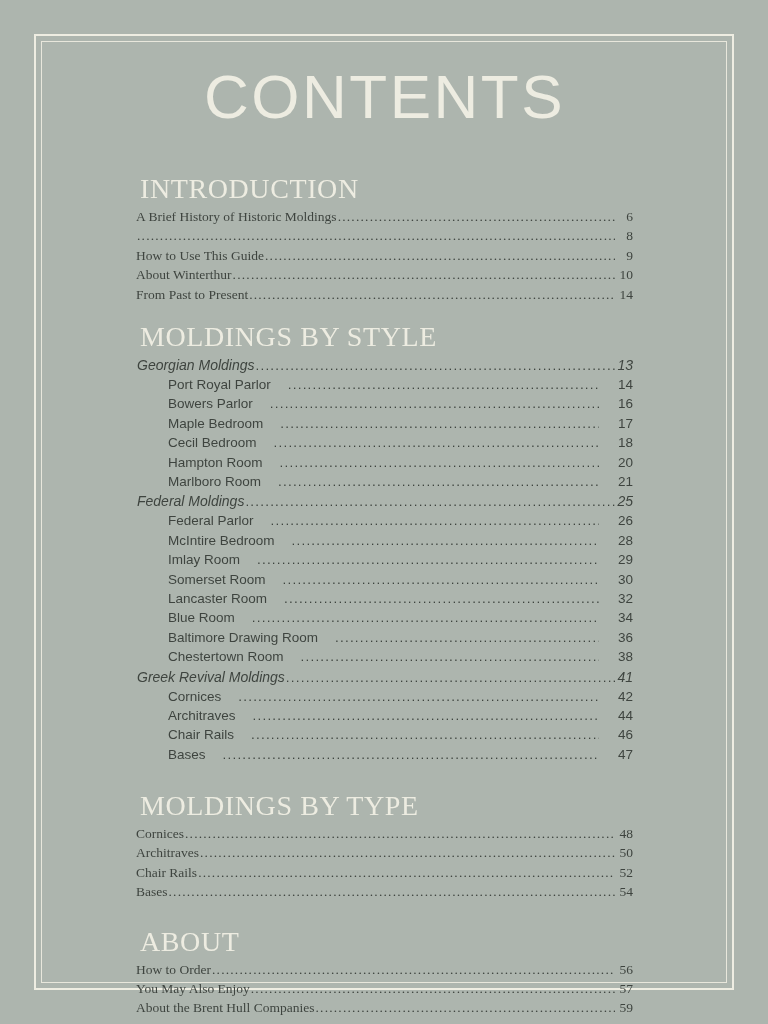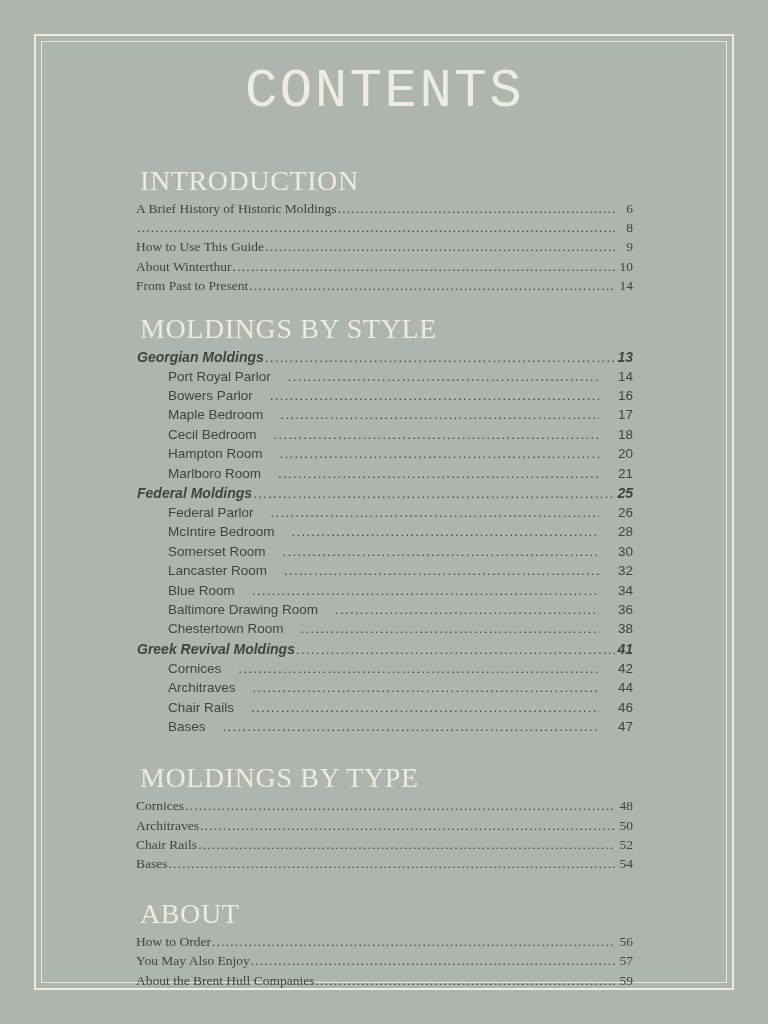--- a/index.html
+++ b/index.html
@@ -45,22 +45,22 @@
   
   #content {
     position: absolute;
     left: 136px;
     top: 0;
     width: 497px;
   }
 
   
   .page-title {
-    font-family: Liberation Mono, monospace;
-    font-size: 54px;
+    font-family: Liberation Sans, sans-serif;
+    font-size: 62px;
     letter-spacing: 2.5px;
     color: #edece1;
     text-align: center;
     margin: 0;
     padding-top: 64px;
     line-height: 1.05;
     font-weight: normal;
   }
 
   
@@ -113,21 +113,21 @@
     flex: 0 0 auto;
     text-align: right;
     min-width: 17px;
   }
 
   
   .lvl-0 { padding-left: 0px; font-family: Liberation Serif, serif; }
   .lvl-1 {
     padding-left: 1px;
     font-style: italic;
-    font-weight: bold;
+    font-weight: normal;
     font-size: 14px;
   }
   .lvl-1 .leader { font-style: normal; font-weight: normal; }
   .lvl-2 { padding-left: 32px; gap: 16px; }
 
   .toc-row.lvl-1 { height: 20px; line-height: 20px; }
 </style>
 </head>
 <body>
 
@@ -213,20 +213,25 @@
             <span class="label">Federal Parlor</span>
             <span class="leader"></span>
             <span class="page">26</span>
           </li>
           <li class="toc-row lvl-2">
             <span class="label">McIntire Bedroom</span>
             <span class="leader"></span>
             <span class="page">28</span>
           </li>
           <li class="toc-row lvl-2">
+            <span class="label">Imlay Room</span>
+            <span class="leader"></span>
+            <span class="page">29</span>
+          </li>
+          <li class="toc-row lvl-2">
             <span class="label">Somerset Room</span>
             <span class="leader"></span>
             <span class="page">30</span>
           </li>
           <li class="toc-row lvl-2">
             <span class="label">Lancaster Room</span>
             <span class="leader"></span>
             <span class="page">32</span>
           </li>
           <li class="toc-row lvl-2">

